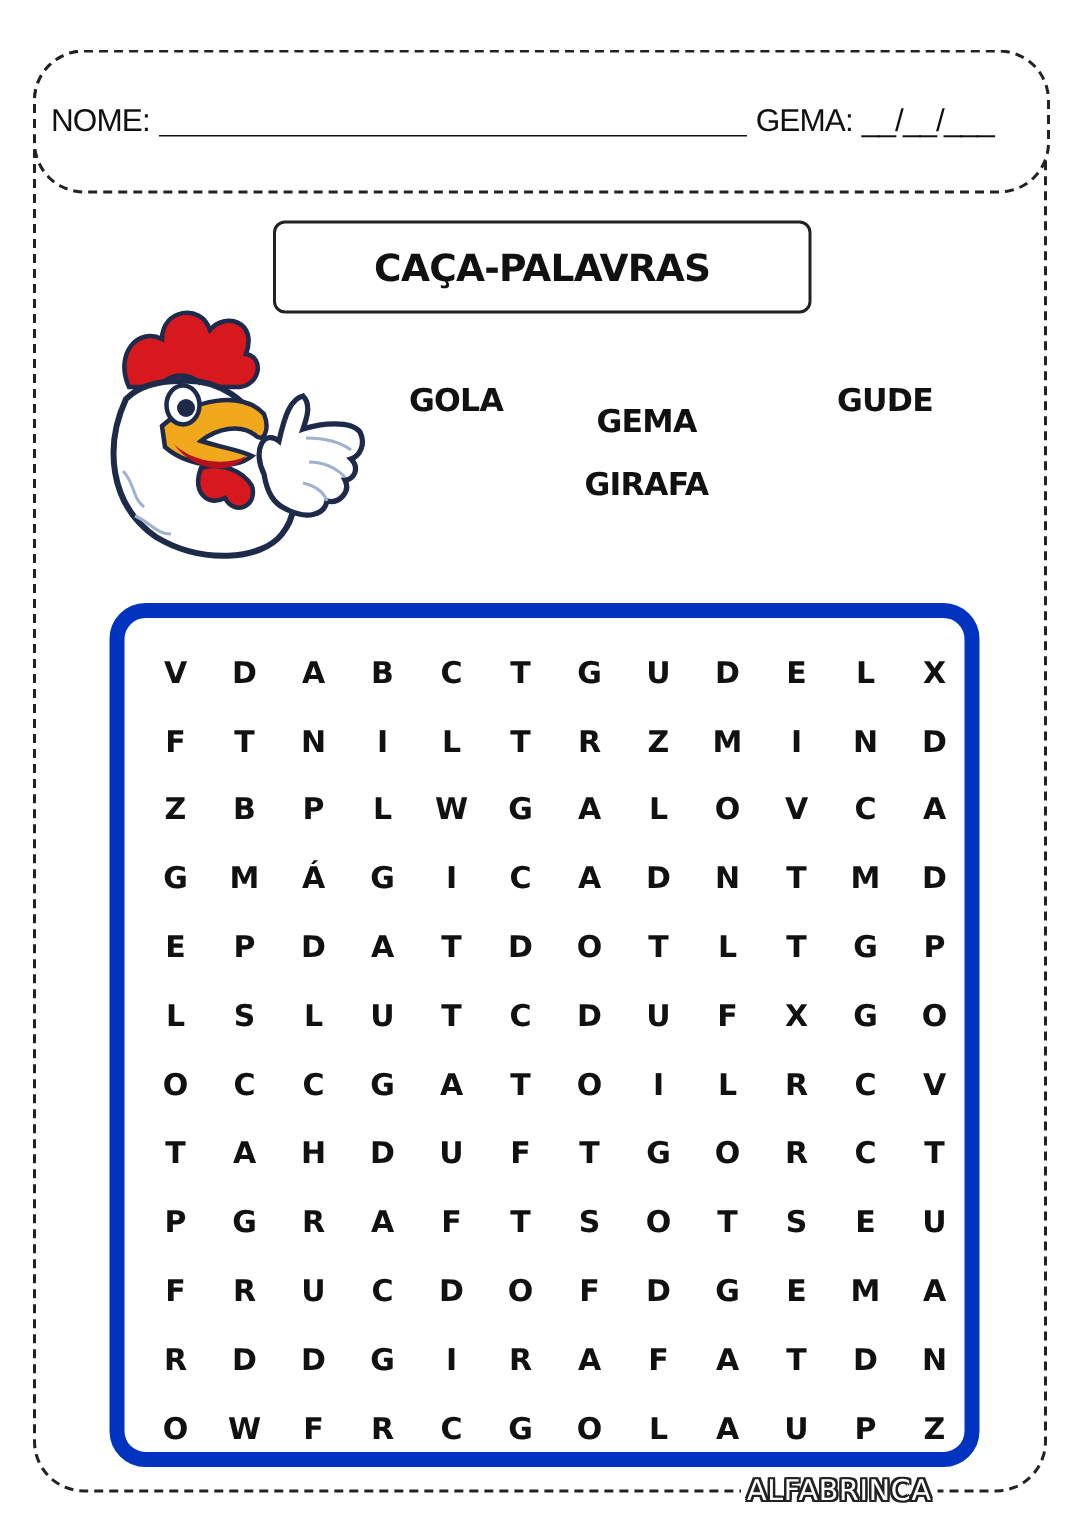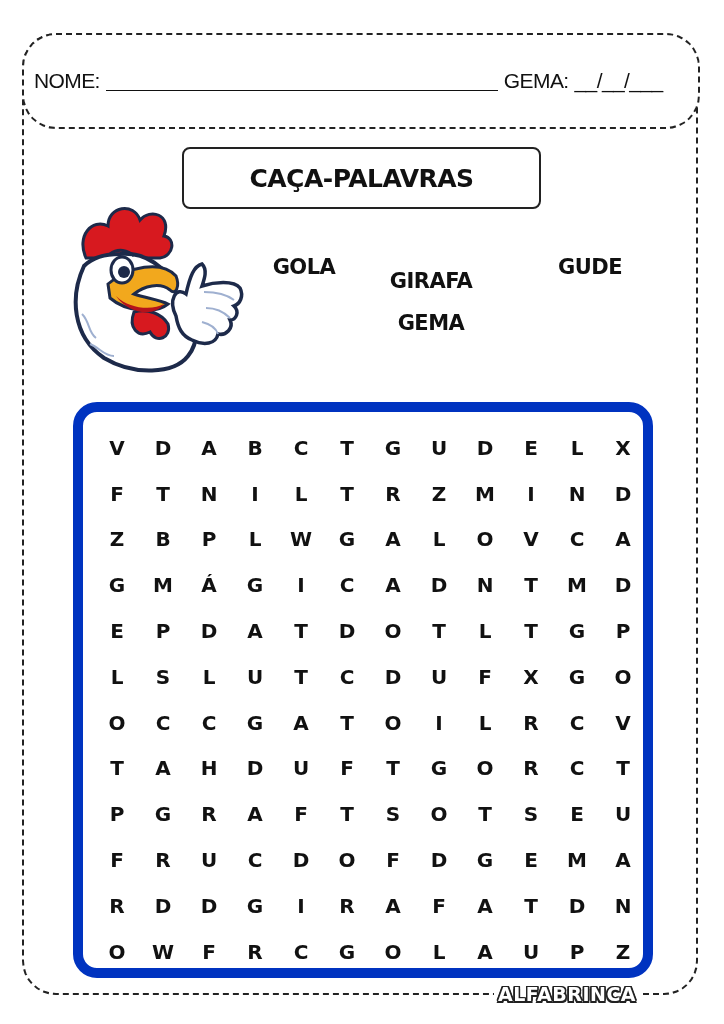--- a/index.html
+++ b/index.html
@@ -14,21 +14,21 @@
   .title { font-family:"DejaVu Sans", sans-serif; font-weight:bold; font-size:25px; letter-spacing:-0.5px; }
   .rooster { position:absolute; left:64px; top:196px; width:182px; height:182px; }
   .words { position:absolute; font-family:"DejaVu Sans", sans-serif; font-weight:bold; font-size:21px; letter-spacing:-0.5px; text-align:center; }
   .word { display:block; height:42px; line-height:42px; }
   .col1 { left:256px; top:246px; width:96px; }
   .col2 { left:376px; top:260px; width:110px; }
   .col3 { left:530px; top:246px; width:120px; }
   .grid-frame { position:absolute; left:73px; top:402px; width:580px; height:576px; border:10px solid #0033c0; border-radius:24px; box-sizing:border-box; background:#fff; }
   .grid { position:absolute; left:11px; top:13px; display:grid; grid-template-columns:repeat(12, 46px); grid-template-rows:repeat(12, 45.8px); }
   .cell { display:flex; align-items:center; justify-content:center; font-family:"DejaVu Sans", sans-serif; font-weight:bold; font-size:20px; color:#111; }
-  .brand { position:absolute; left:494px; top:983px; font-family:"DejaVu Sans", sans-serif; font-weight:bold; font-size:19px; color:#fff; letter-spacing:0.5px;
+  .brand { position:absolute; left:494px; top:983px; font-family:"DejaVu Sans", sans-serif; font-weight:normal; font-size:19px; color:#fff; letter-spacing:0.5px;
     text-shadow: -1.5px -1.5px 0 #222, 1.5px -1.5px 0 #222, -1.5px 1.5px 0 #222, 1.5px 1.5px 0 #222, 0 1.5px 0 #222, 0 -1.5px 0 #222, 1.5px 0 0 #222, -1.5px 0 0 #222; background:#fff; padding:0 4px; }
 </style>
 </head>
 <body>
 
 <div class="outer"></div>
 
 <div class="header">
   <div class="hrow hrow1">
     <span>NOME:</span>
@@ -63,22 +63,22 @@
 
     <path d="M112 120 C104 104 112 90 122 98 C126 80 130 70 138 68 C144 74 140 84 138 90 C150 86 170 84 176 92 C180 100 176 108 170 110 C176 116 172 124 166 124 C170 132 162 140 154 138 C152 148 140 150 128 144 C118 140 114 132 112 120 Z" fill="#ffffff" stroke="#1d2a4a" stroke-width="3.5"></path>
     <path d="M140 96 C150 96 162 98 170 104 M142 112 C152 112 160 116 166 122 M138 126 C146 128 152 132 154 138" fill="none" stroke="#9fb0d0" stroke-width="2"></path>
   </svg>
 </div>
 
 <div class="words col1">
   <span class="word">GOLA</span>
 </div>
 <div class="words col2">
+  <span class="word">GEMA</span>
   <span class="word">GIRAFA</span>
-  <span class="word">GEMA</span>
 </div>
 <div class="words col3">
   <span class="word">GUDE</span>
 </div>
 
 <div class="grid-frame">
   <div class="grid" id="grid">
       <div class="cell">V</div>
       <div class="cell">D</div>
       <div class="cell">A</div>

